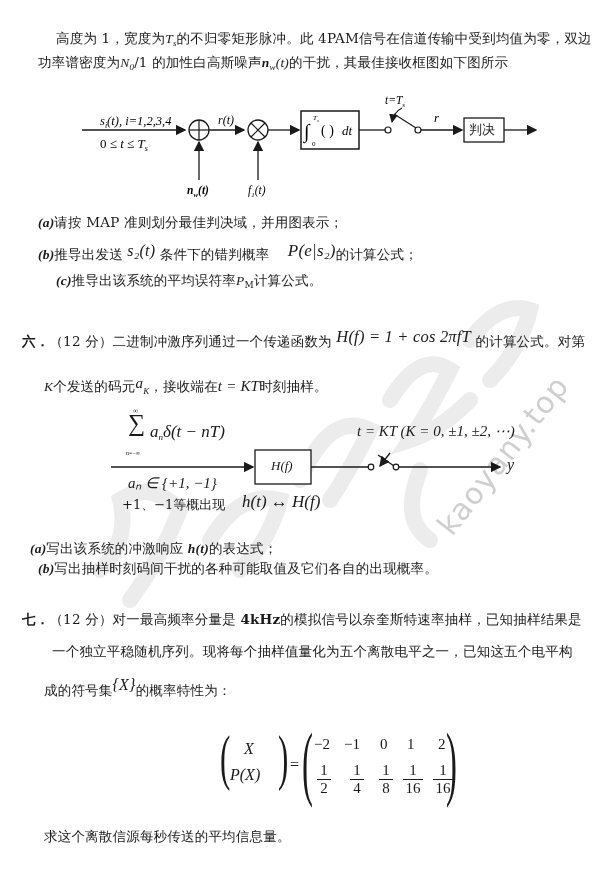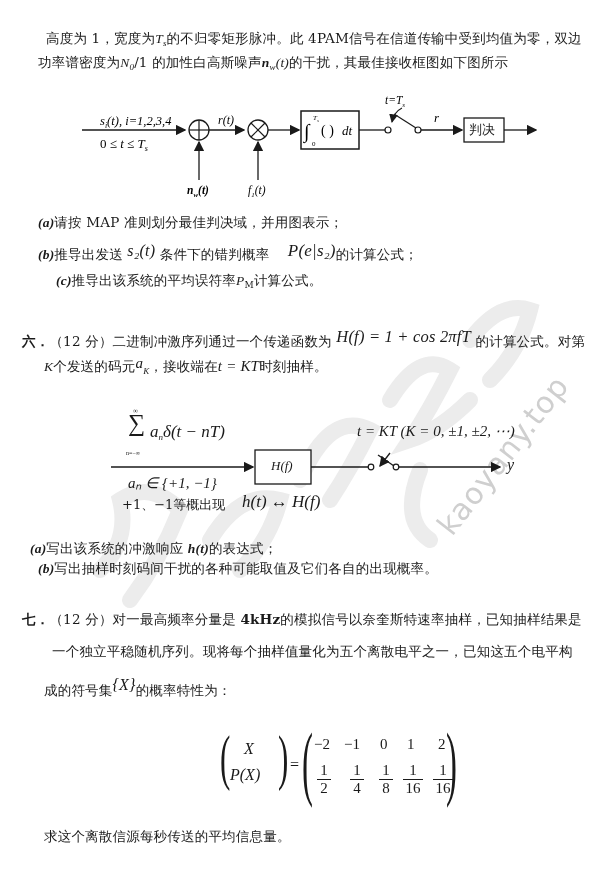--- a/index.html
+++ b/index.html
@@ -26,21 +26,21 @@
       <path d="M320 160 Q350 110 380 130 Q360 170 340 200 Q370 190 400 160"></path>
       <path d="M400 100 Q430 60 460 70 Q450 110 420 140"></path>
       <path d="M350 230 Q330 280 360 300"></path>
     </g>
   </svg>
 </div>
 <div class="wm" style="left:430px; top:520px; transform:rotate(-52deg); transform-origin:left top; font-family:'DejaVu Sans',sans-serif; font-size:30px; color:#cfcfcf; letter-spacing:1px;">
   <span>kaoyany.top</span>
 </div>
 
-<div class="abs txt" style="left:46px; top:28px;">
+<div class="abs txt" style="left:56px; top:28px;">
   <span>高度为 1，宽度为</span><span class="it">T</span><sub class="it">s</sub><span>的不归零矩形脉冲。此 4PAM信号在信道传输中受到均值为零，双边</span>
 </div>
 <div class="abs txt" style="left:38px; top:52px;">
   <span>功率谱密度为</span><span class="it">N</span><sub class="it">0</sub><span>/1 的加性白高斯噪声</span><span class="it bold">n</span><sub class="it">w</sub><span class="it">(t)</span><span>的干扰，其最佳接收框图如下图所示</span>
 </div>
 
 <div class="abs" style="left:0; top:88px; width:616px; height:110px;">
   <svg width="616" height="110" viewBox="0 0 616 110">
     <defs>
       <marker id="arr" markerWidth="8" markerHeight="8" refX="7" refY="4" orient="auto">
@@ -105,21 +105,21 @@
 </div>
 <div class="abs txt" style="left:56px; top:270px;text-align:center;">
   <span class="it bold">(c)</span><span>推导出该系统的平均误符率</span><span class="it">P</span><sub>M</sub><span>计算公式。</span>
 </div>
 
 <div class="abs txt" style="left:22px; top:331px;">
   <span class="bold">六．</span><span>（12 分）</span><span>二进制冲激序列通过一个传递函数为</span>
   <span class="it" style="font-size:16.5px; position:relative; top:-4px;">H(f) = 1 + cos 2πfT</span>
   <span>的计算公式。对第</span>
 </div>
-<div class="abs txt" style="left:44px; top:356px;">
+<div class="abs txt" style="left:44px; top:376px;">
   <span class="it">K</span><span>个发送的码元</span><span class="it" style="font-size:15px; position:relative; top:-3px;">a</span><sub class="it">K</sub><span>，接收端在</span><span class="it" style="font-size:15px;">t = KT</span><span>时刻抽样。</span>
 </div>
 
 <div class="abs" style="left:0; top:400px; width:616px; height:120px;">
   <svg width="616" height="120" viewBox="0 0 616 120">
     <defs>
       <marker id="arr2" markerWidth="8" markerHeight="8" refX="7" refY="4" orient="auto">
         <path d="M0,0 L8,4 L0,8 z" fill="#1a1a1a"></path>
       </marker>
     </defs>

